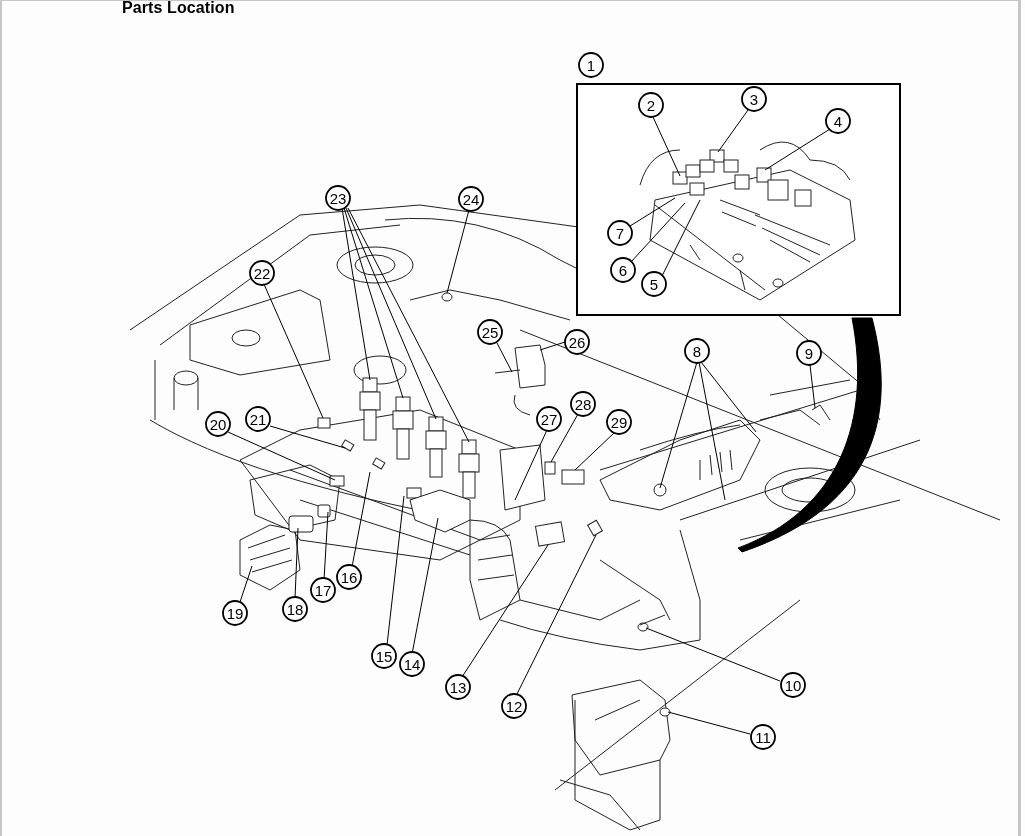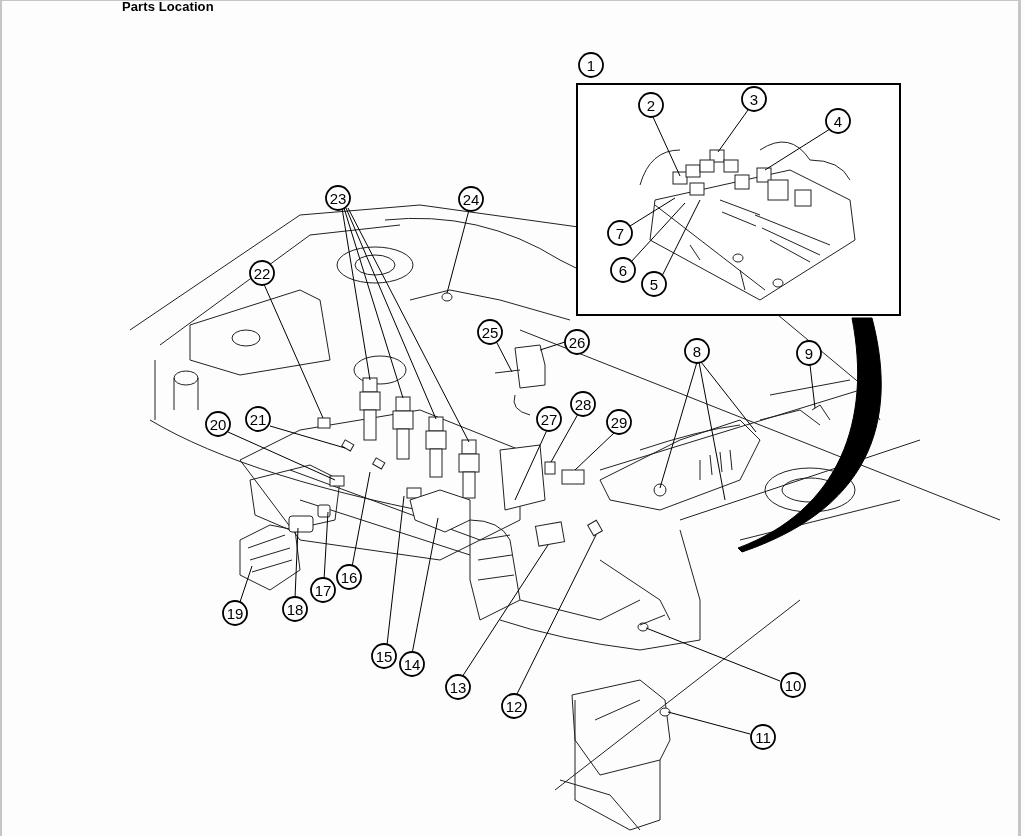--- a/index.html
+++ b/index.html
@@ -1,18 +1,18 @@
 <!DOCTYPE html>
 <html><head>
 <meta charset="utf-8">
 <style>
   html,body{margin:0;padding:0;background:#fdfdfd;}
   body{width:1025px;height:836px;position:relative;overflow:hidden;font-family:"Liberation Sans",sans-serif;}
   .frame{position:absolute;left:0;top:0;width:1021px;height:836px;border-left:2px solid #c6c6c6;border-top:1px solid #c6c6c6;border-right:3px solid #c6c6c6;box-sizing:border-box;}
-  .title{position:absolute;left:122px;top:-1px;font-weight:bold;font-size:13px;color:#000;letter-spacing:0.1px;}
+  .title{position:absolute;left:122px;top:-1px;font-weight:bold;font-size:16px;color:#000;letter-spacing:0.1px;}
   svg.diagram{position:absolute;left:0;top:0;}
   .callout circle{fill:#fff;stroke:#000;stroke-width:1.8;}
   .callout text{font-family:"Liberation Sans",sans-serif;font-size:15px;text-anchor:middle;dominant-baseline:central;fill:#000;}
   .leader{stroke:#000;stroke-width:1;fill:none;}
   .draw{stroke:#222;stroke-width:1;fill:none;}
   .drawfill{stroke:#222;stroke-width:1;fill:#fff;}
 </style>
 </head>
 <body>
 

